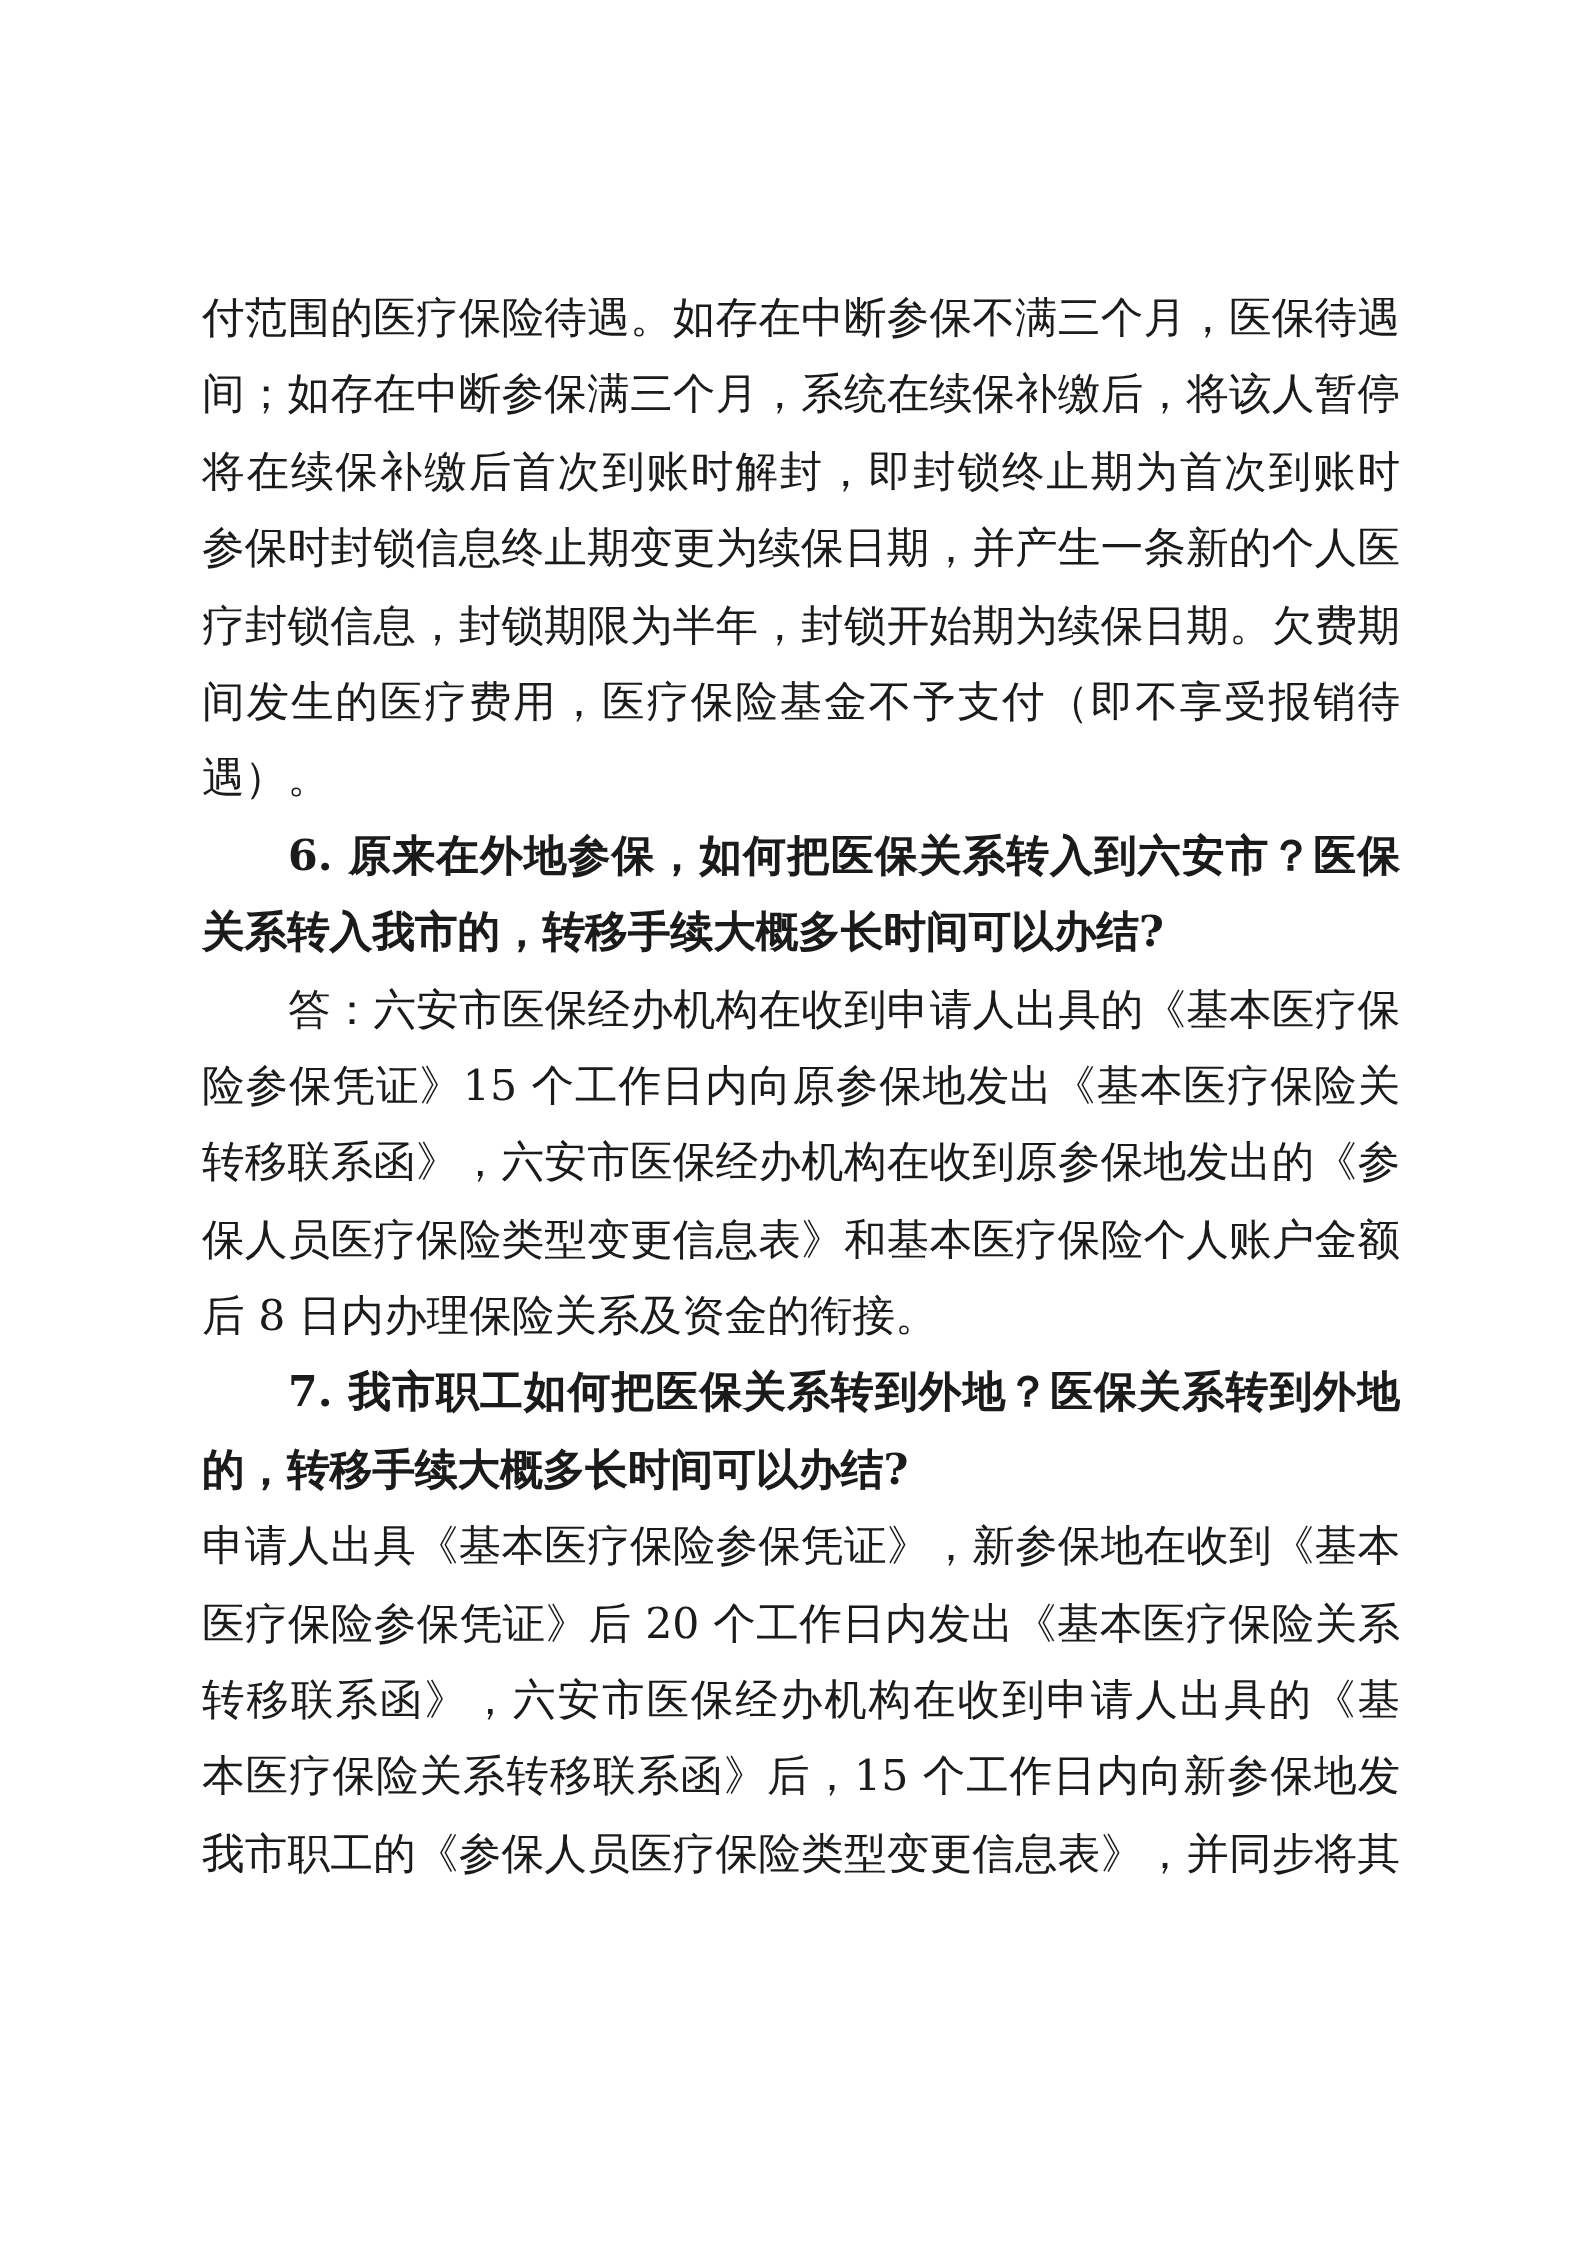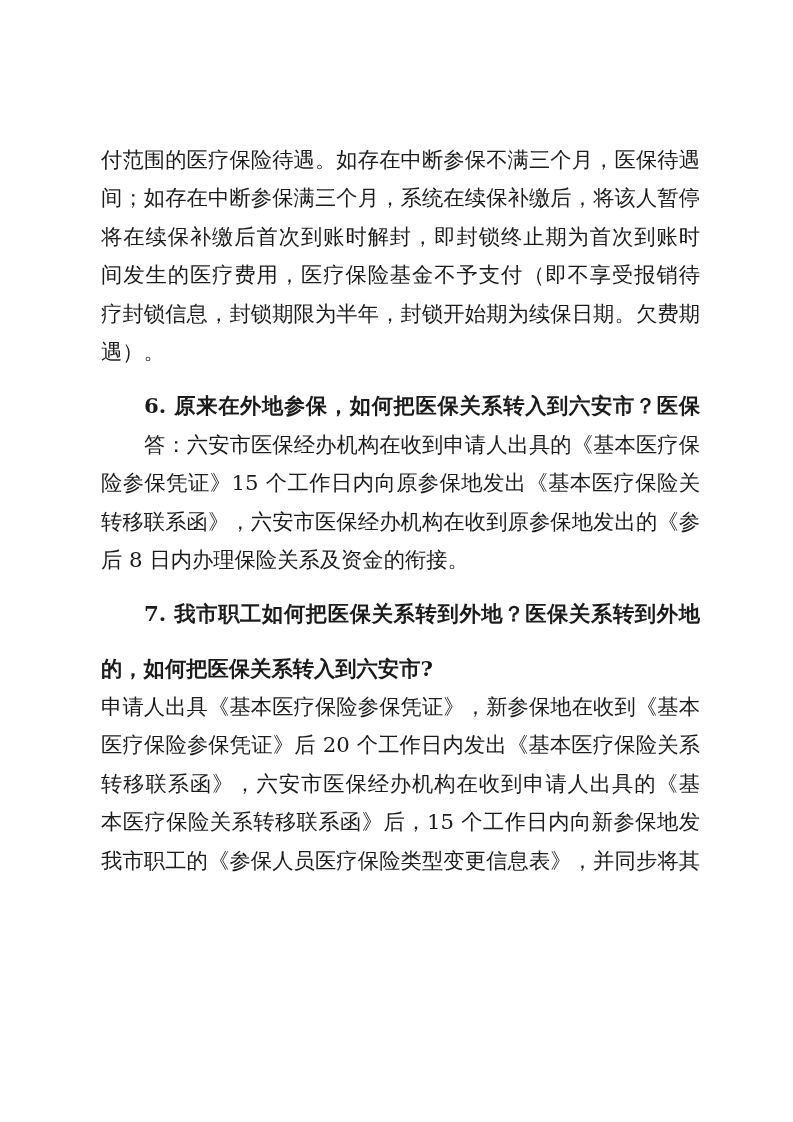--- a/index.html
+++ b/index.html
@@ -34,48 +34,50 @@
   }
   .line.lastline {
     text-align: left;
     text-align-last: left;
   }
   .line.indent {
     text-indent: 43px;
   }
   .paragraph.question .line {
     font-weight: bold;
-    margin-top: 16px;
   }
 </style>
 </head>
 <body>
 
 <div class="page">
   <div class="content" style="color: rgb(27, 27, 27);">
       <div class="paragraph body">
         <div class="line">付范围的医疗保险待遇。如存在中断参保不满三个月，医保待遇</div>
         <div class="line">间；如存在中断参保满三个月，系统在续保补缴后，将该人暂停</div>
         <div class="line">将在续保补缴后首次到账时解封，即封锁终止期为首次到账时</div>
+        <div class="line">参保时封锁信息终止期变更为续保日期，并产生一条新的个人医</div>
+        <div class="line">疗封锁信息，封锁期限为半年，封锁开始期为续保日期。欠费期</div>
         <div class="line">间发生的医疗费用，医疗保险基金不予支付（即不享受报销待</div>
-        <div class="line">疗封锁信息，封锁期限为半年，封锁开始期为续保日期。欠费期</div>
         <div class="line lastline">遇）。</div>
       </div>
       <div class="paragraph question">
         <div class="line indent">6. 原来在外地参保，如何把医保关系转入到六安市？医保</div>
+        <div class="line lastline">关系转入我市的，转移手续大概多长时间可以办结?</div>
       </div>
       <div class="paragraph body">
         <div class="line indent">答：六安市医保经办机构在收到申请人出具的《基本医疗保</div>
         <div class="line">险参保凭证》15 个工作日内向原参保地发出《基本医疗保险关系</div>
         <div class="line">转移联系函》，六安市医保经办机构在收到原参保地发出的《参</div>
+        <div class="line">保人员医疗保险类型变更信息表》和基本医疗保险个人账户金额</div>
         <div class="line lastline">后 8 日内办理保险关系及资金的衔接。</div>
       </div>
       <div class="paragraph question">
         <div class="line indent">7. 我市职工如何把医保关系转到外地？医保关系转到外地</div>
-        <div class="line lastline">的，如何把医保关系转入到六安市?</div>
+        <div class="line lastline">的，转移手续大概多长时间可以办结?</div>
       </div>
       <div class="paragraph body">
         <div class="line">申请人出具《基本医疗保险参保凭证》，新参保地在收到《基本</div>
         <div class="line">医疗保险参保凭证》后 20 个工作日内发出《基本医疗保险关系</div>
         <div class="line">转移联系函》，六安市医保经办机构在收到申请人出具的《基</div>
         <div class="line">本医疗保险关系转移联系函》后，15 个工作日内向新参保地发出</div>
         <div class="line">我市职工的《参保人员医疗保险类型变更信息表》，并同步将其</div>
       </div>
     </div>
 </div>

